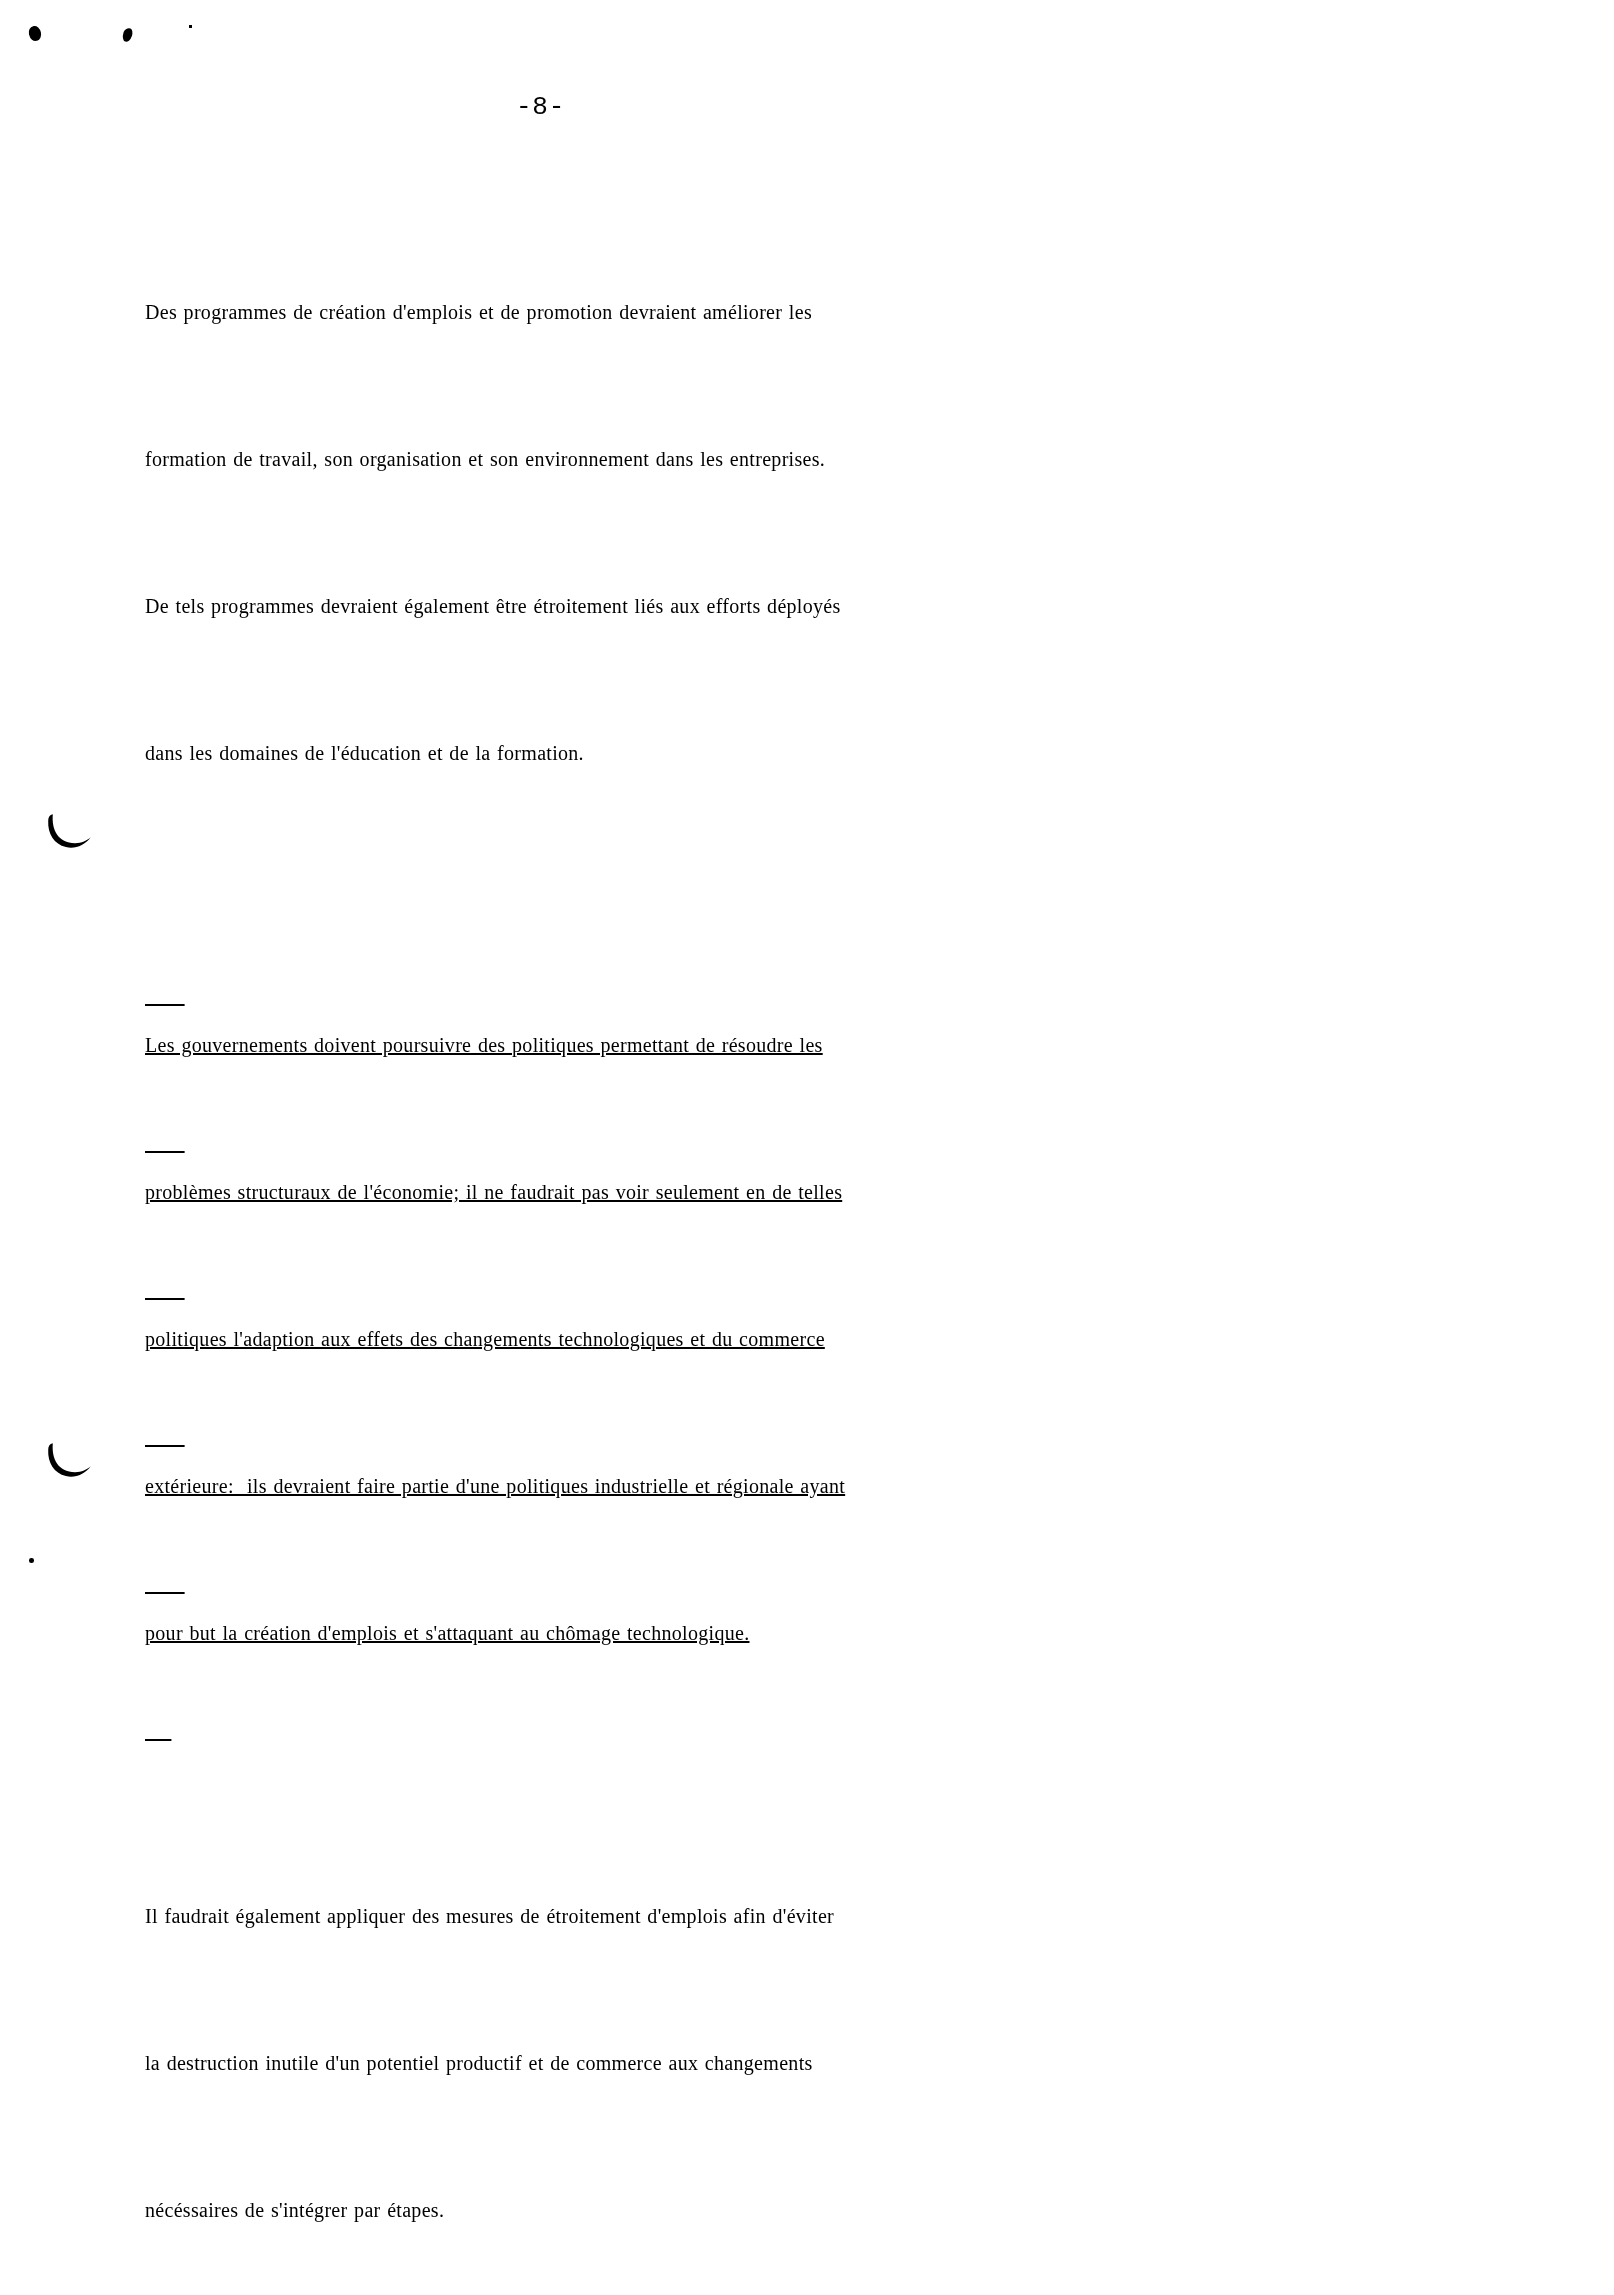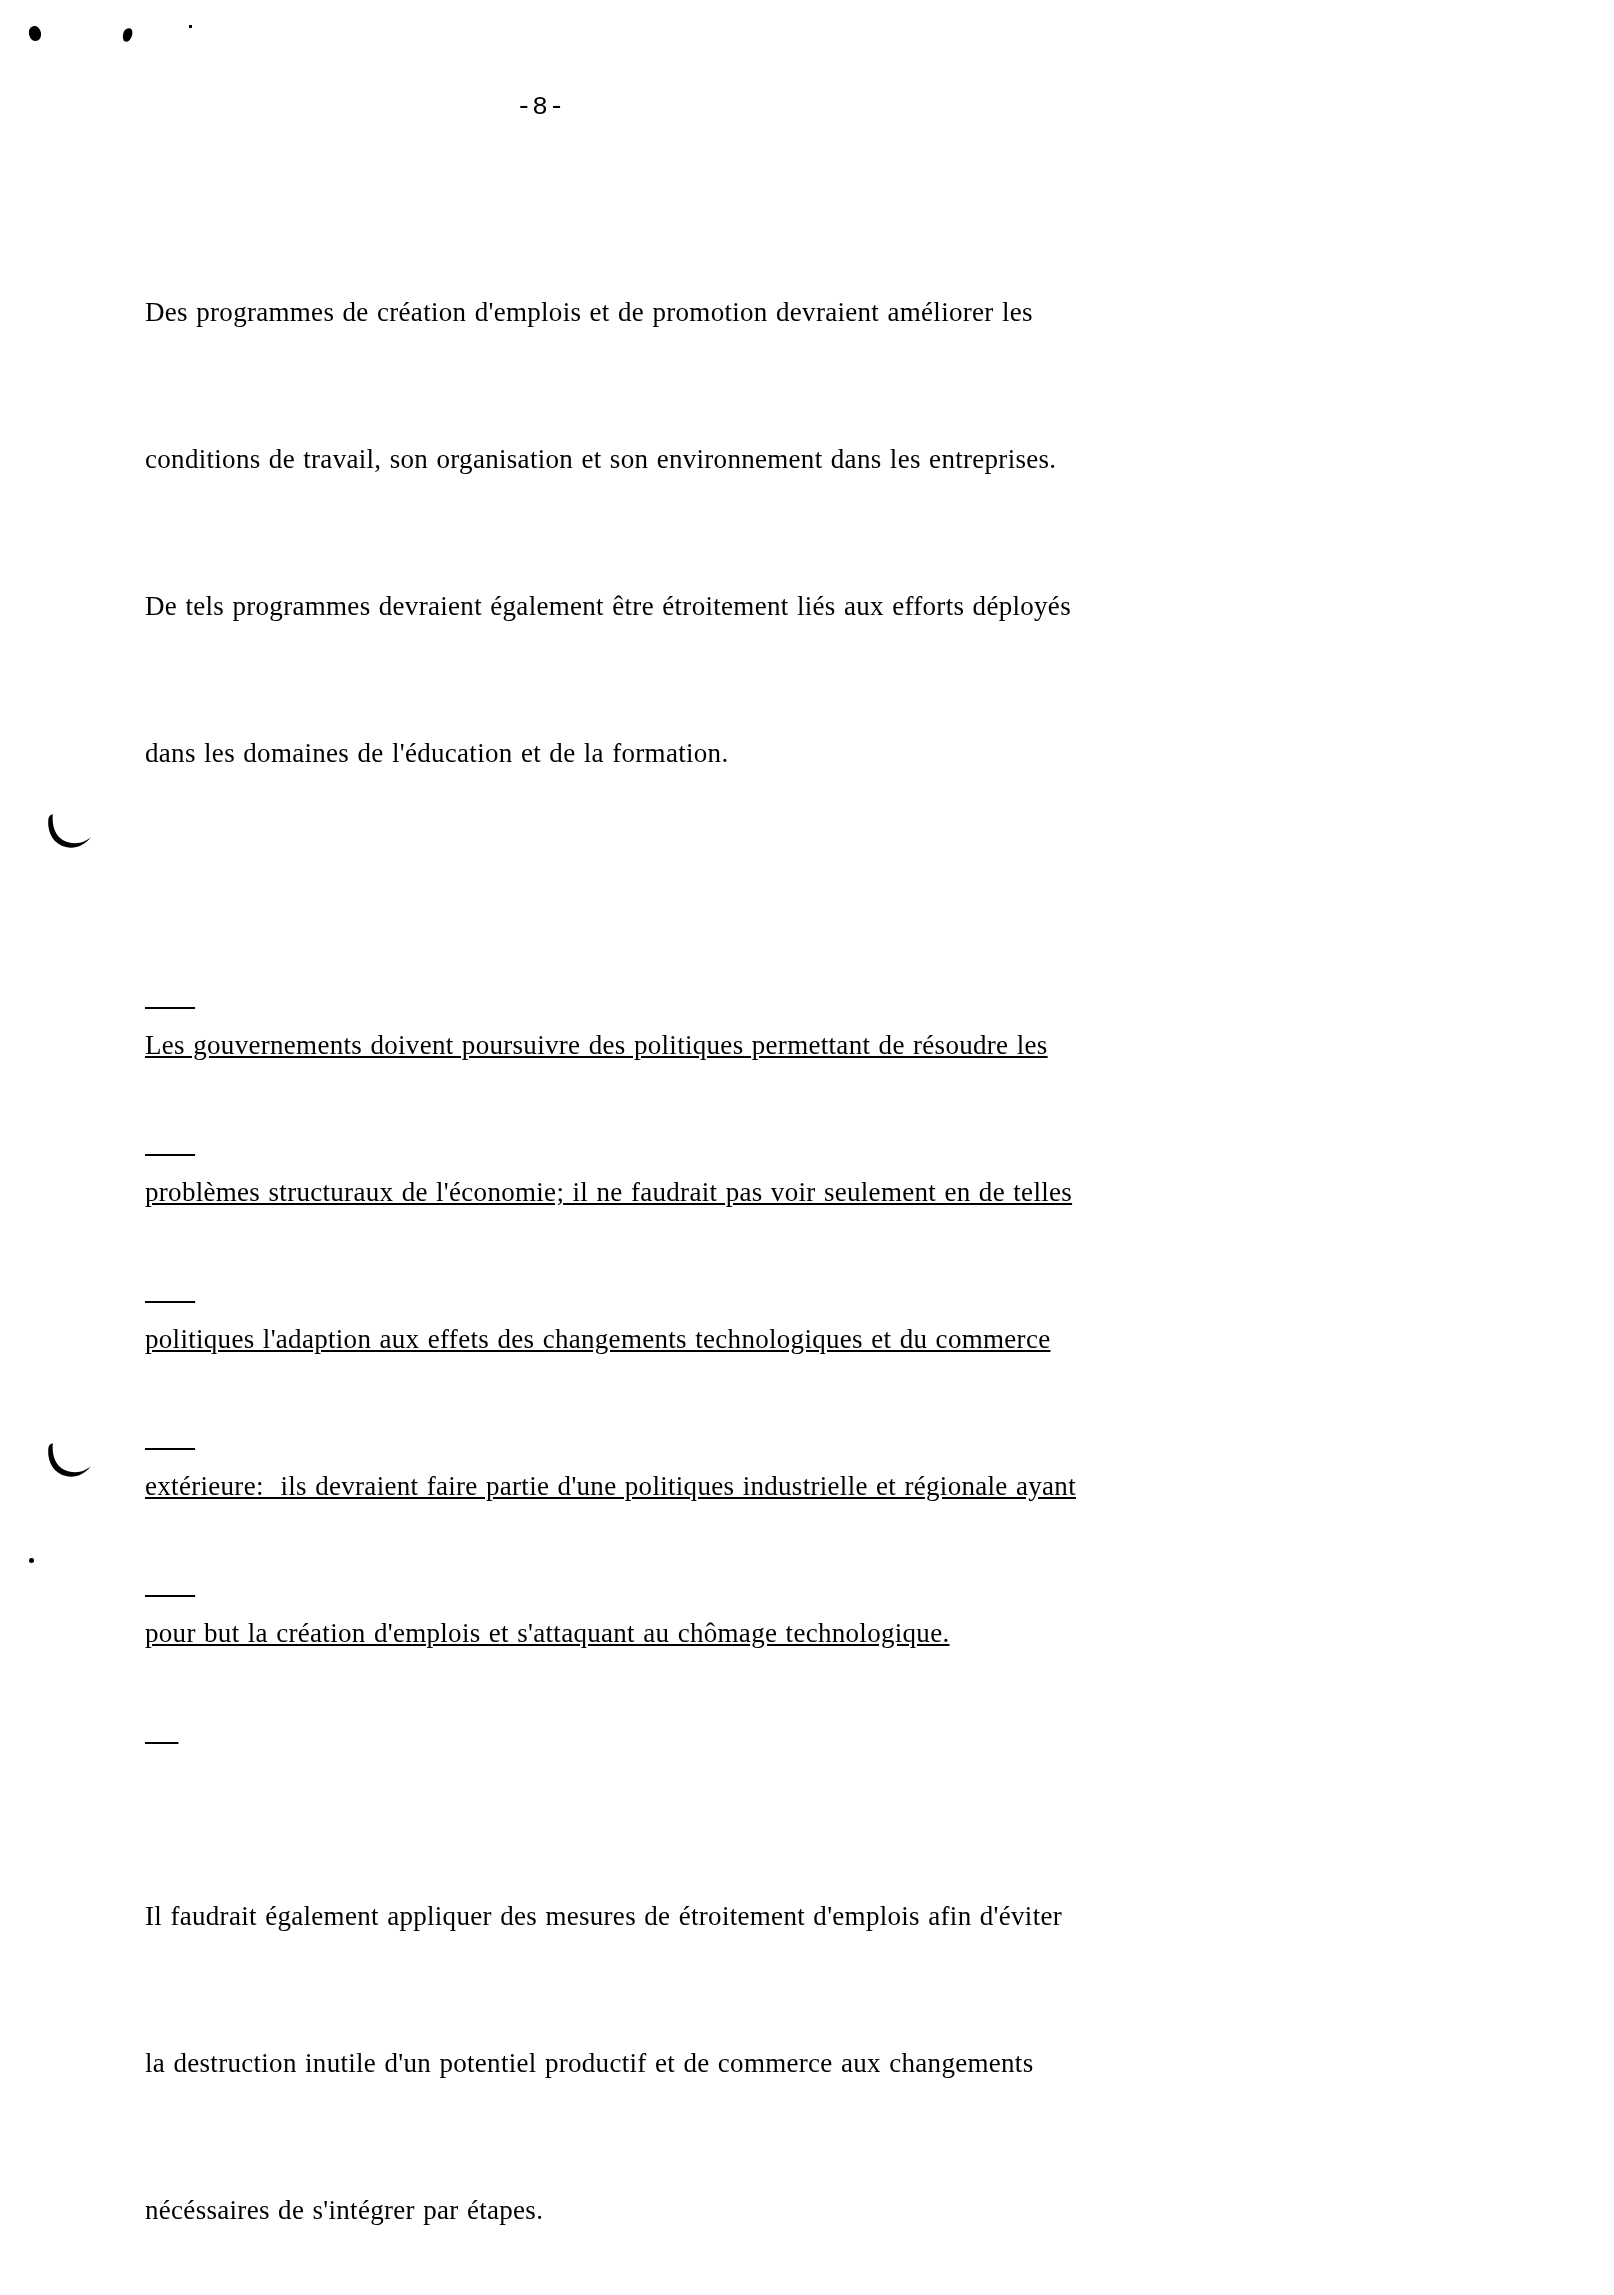--- a/index.html
+++ b/index.html
@@ -32,21 +32,21 @@
   
   .body-block {
     position: absolute;
     left: 145px;
     top: 190px;
     width: 1304px;
   }
 
   .para {
     margin: 0 0 34px 0;
-    font-size: 27px;
+    font-size: 20px;
     line-height: 49px;
     letter-spacing: 0.3px;
     word-spacing: 1.3px;
     white-space: pre-wrap;
     text-indent: 0;
   }
   .para .ln {
     display: block;
     white-space: pre;
   }
@@ -113,21 +113,21 @@
   <div class="margin-mark mark-2">
     <svg width="59" height="46" viewBox="0 0 90 70" xmlns="http://www.w3.org/2000/svg">
       <path d="M18 8 C16 32, 26 52, 52 52 C62 52, 70 48, 76 43 C66 56, 52 61, 38 58 C20 54, 10 38, 11 18 C11 13, 13 9, 18 8 Z" fill="#000000"></path>
     </svg>
   </div>
 
   <div class="body-block">
 
     <p class="para gap-lg">
       <span class="ln">Des programmes de création d'emplois et de promotion devraient améliorer les</span>
-      <span class="ln">conditions de travail, son organisation et son environnement dans les entreprises.</span>
+      <span class="ln">formation de travail, son organisation et son environnement dans les entreprises.</span>
       <span class="ln">De tels programmes devraient également être étroitement liés aux efforts déployés</span>
       <span class="ln">dans les domaines de l'éducation et de la formation.</span>
     </p>
 
     <p class="para gap-md">
       <span class="ln">Les gouvernements doivent poursuivre des politiques permettant de résoudre les</span>
       <span class="ln">problèmes structuraux de l'économie; il ne faudrait pas voir seulement en de telles</span>
       <span class="ln">politiques l'adaption aux effets des changements technologiques et du commerce</span>
       <span class="ln">extérieure:  ils devraient faire partie d'une politiques industrielle et régionale ayant</span>
       <span class="ln">pour but la création d'emplois et s'attaquant au chômage technologique.</span>

